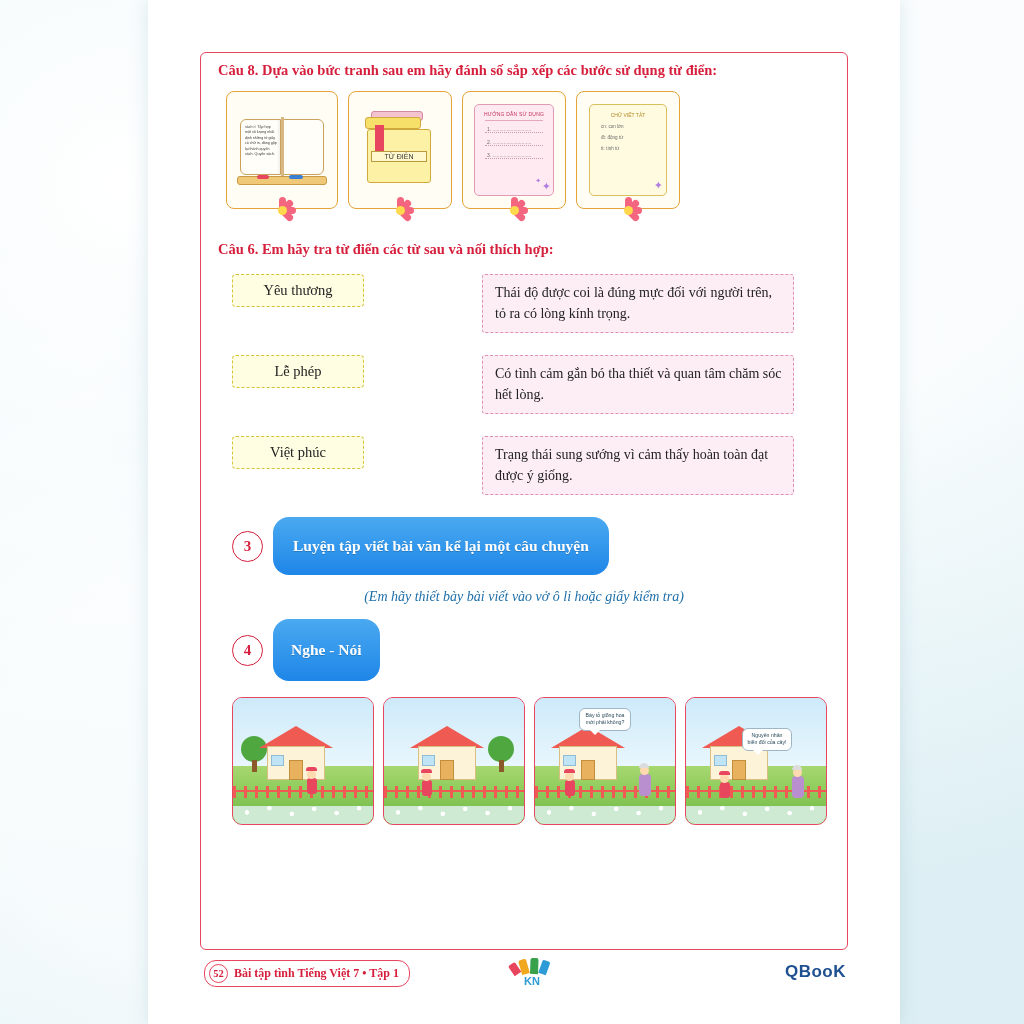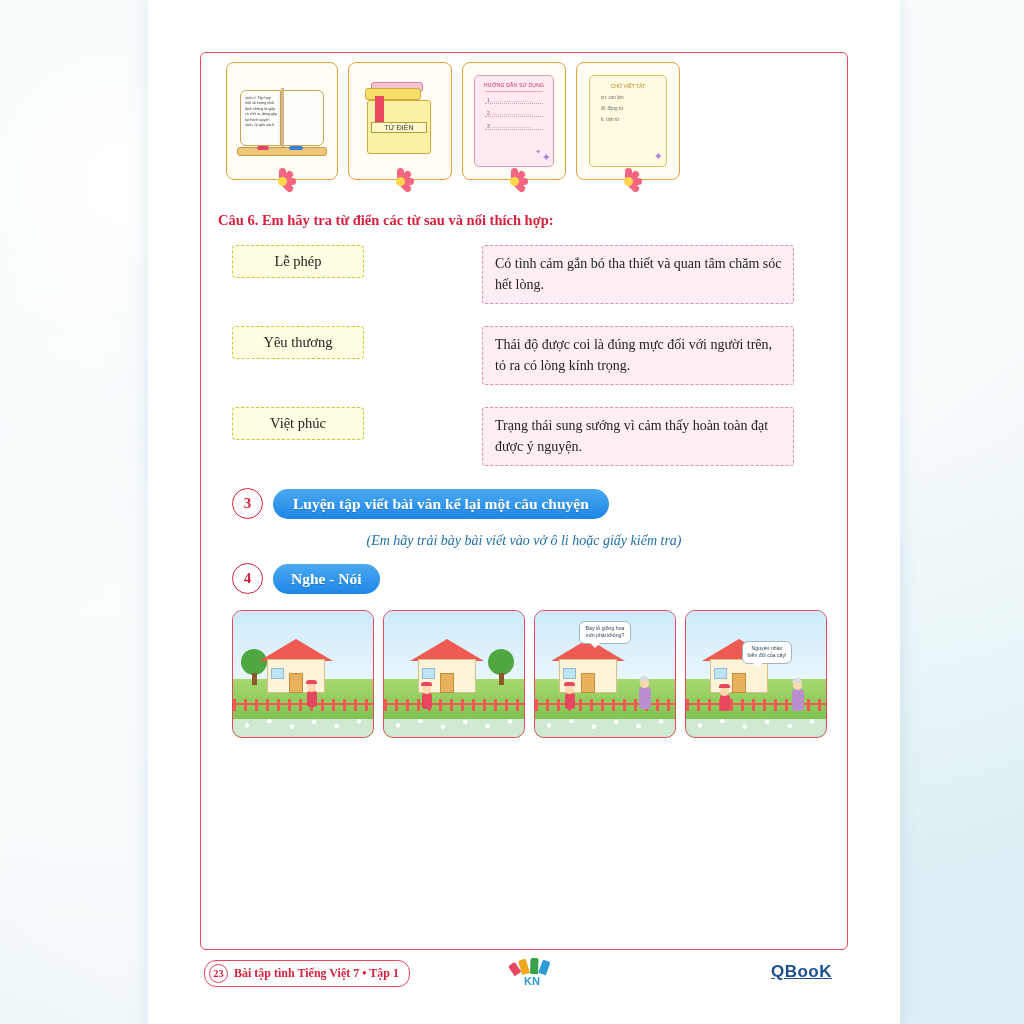--- a/index.html
+++ b/index.html
@@ -166,25 +166,25 @@
   .sec-num {
     width:31px; height:31px; border-radius:50%;
     border:1.8px solid #d61f3c; color:#d61f3c;
     display:flex; align-items:center; justify-content:center;
     font-weight:bold; font-size:15px; background:#fff;
   }
   .sec-pill {
     margin-left:10px;
     background:linear-gradient(180deg,#4aa9f0,#1e86e8);
     color:#fff; font-weight:bold; font-size:15.5px;
-    padding:6px 20px; border-radius:16px;
+    padding:20px 20px; border-radius:16px;
     white-space:nowrap;
     text-shadow:0 1px 0 rgba(0,0,0,.18);
   }
-  .sec-pill.small { padding:6px 18px; }
+  .sec-pill.small { padding:22px 18px; }
 
   .para {
     color:#d61f3c; font-weight:bold; font-size:14.5px;
     line-height:1.65; margin:12px 0 0 18px; width:592px;
   }
   .note {
     text-align:center; font-style:italic; color:#1e6fa8;
     font-size:14px; margin:14px 0 0 0;
   }
   .para2 {
@@ -271,35 +271,35 @@
   }
   .logo-kn .fan { position:absolute; left:12px; top:2px; width:40px; height:16px; }
   .logo-kn .fan span {
     position:absolute; bottom:0; width:8px; border-radius:2px 2px 0 0; transform-origin:bottom center;
   }
   .logo-kn .kn {
     position:absolute; left:0; top:19px; width:64px;
     font-family:"Liberation Sans",sans-serif; font-weight:bold; font-size:11px; color:#2c9bd6;
   }
   .logo-q {
-    position:absolute; right:16px; top:4px;
+    position:absolute; right:2px; top:4px;
     font-family:"Liberation Sans",sans-serif; font-weight:bold; font-size:17px; color:#1d4f91;
     letter-spacing:.5px;
-    text-decoration:underline;
   }
 </style>
 </head>
 <body>
 
 <div class="page">
   <div class="paper"></div>
   <div class="frame"></div>
 
   <div class="content">
 
+    <div class="q-title">Câu 8. Dựa vào bức tranh sau em hãy đánh số sắp xếp các bước sử dụng từ điển:</div>
 
     <div class="pics8">
 
       <div class="pic-card w2">
         <div class="book-open">
           <div class="pg l"></div>
           <div class="pg r"></div>
           <div class="spine"></div>
           <div class="lines">sách n' Tập hợp một số lượng nhất định những tờ giấy có chữ in, đóng gộp lại thành quyển sách. Quyển sách.</div>
           <div class="bottom"></div>
@@ -366,41 +366,41 @@
           <div class="pet" style="transform:rotate(135deg) translateY(-5px)"></div>
           <div class="core"></div>
         </div>
       </div>
     </div>
 
     <div class="q-title" style="margin-top:30px;">Câu 6. Em hãy tra từ điển các từ sau và nối thích hợp:</div>
 
     <div class="match">
       <div class="match-row">
+        <div class="word-box">Yêu thương</div>
+        <div class="spacer"></div>
+        <div class="def-box">Thái độ được coi là đúng mực đối với người trên, tỏ ra có lòng kính trọng.</div>
+      </div>
+      <div class="match-row">
         <div class="word-box">Lễ phép</div>
         <div class="spacer"></div>
         <div class="def-box">Có tình cảm gắn bó tha thiết và quan tâm chăm sóc hết lòng.</div>
       </div>
       <div class="match-row">
-        <div class="word-box">Yêu thương</div>
-        <div class="spacer"></div>
-        <div class="def-box">Thái độ được coi là đúng mực đối với người trên, tỏ ra có lòng kính trọng.</div>
-      </div>
-      <div class="match-row">
         <div class="word-box">Việt phúc</div>
         <div class="spacer"></div>
-        <div class="def-box">Trạng thái sung sướng vì cảm thấy hoàn toàn đạt được ý nguyện.</div>
+        <div class="def-box">Trạng thái sung sướng vì cảm thấy hoàn toàn đạt được ý giống.</div>
       </div>
     </div>
 
     <div class="sec">
       <div class="sec-num">3</div>
       <div class="sec-pill">Luyện tập viết bài văn kể lại một câu chuyện</div>
     </div>
-    <div class="note">(Em hãy trải bày bài viết vào vở ô li hoặc giấy kiểm tra)</div>
+    <div class="note">(Em hãy thiết bày bài viết vào vở ô li hoặc giấy kiểm tra)</div>
 
     <div class="sec" style="margin-top:14px;">
       <div class="sec-num">4</div>
       <div class="sec-pill small">Nghe - Nói</div>
     </div>
 
 
     <div class="stories">
 
       <div class="story">
@@ -472,21 +472,21 @@
         <div class="gran-body" style="left:106px; bottom:26px;"></div>
         <div class="gran-head" style="left:107px; bottom:47px;"></div>
         <div class="gran-hair" style="left:106px; bottom:54px;"></div>
         <div class="flowers"></div>
       </div>
     </div>
   </div>
 
   <div class="footer">
     <div class="pagepill">
-      <div class="pagenum">23</div>
+      <div class="pagenum">52</div>
       <div class="foot-text"><span>Bài tập tình </span><span>Tiếng Việt 7 • Tập 1</span></div>
     </div>
 
     <div class="logo-kn">
       <div class="fan">
         <span style="left:2px;  height:12px; background:#e8455f; transform:rotate(-34deg);"></span>
         <span style="left:10px; height:15px; background:#f0a81e; transform:rotate(-16deg);"></span>
         <span style="left:18px; height:16px; background:#3aa14b; transform:rotate(2deg);"></span>
         <span style="left:26px; height:14px; background:#2c9bd6; transform:rotate(20deg);"></span>
       </div>

